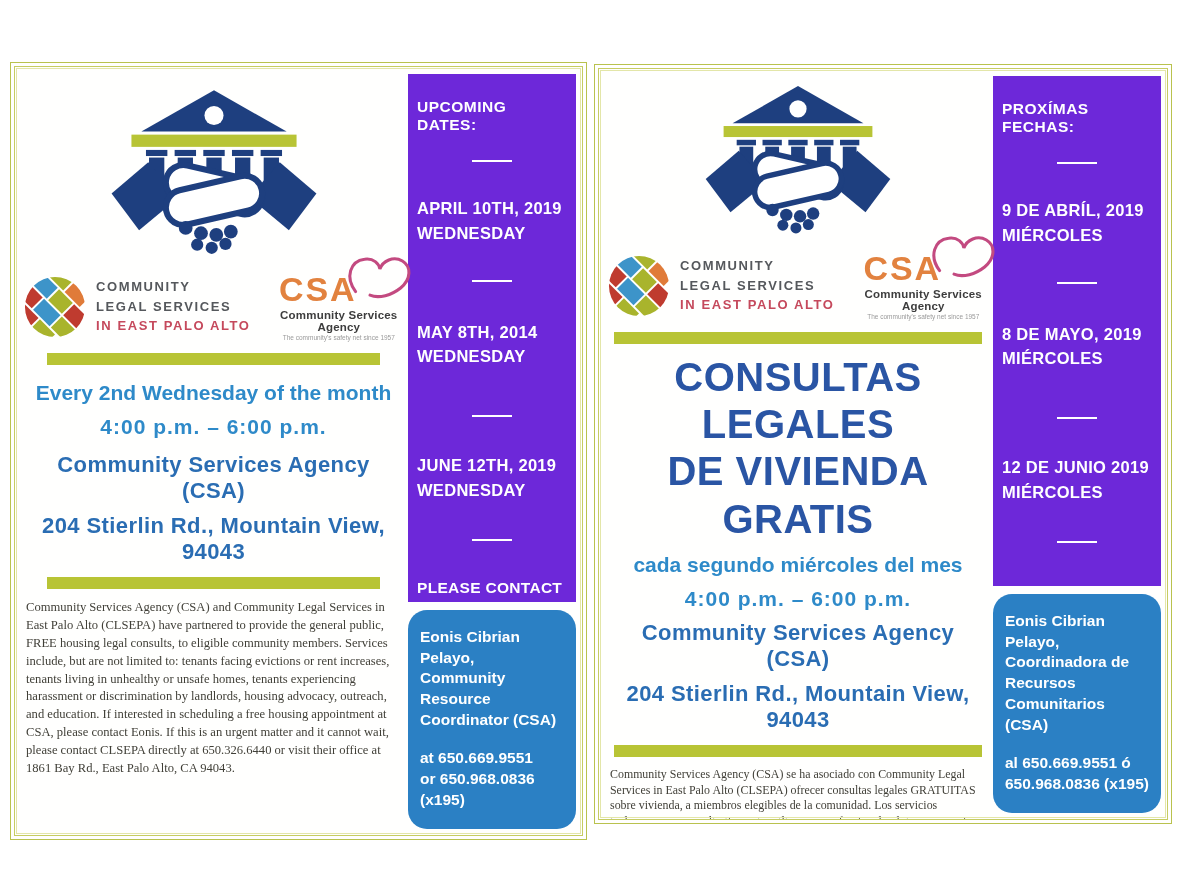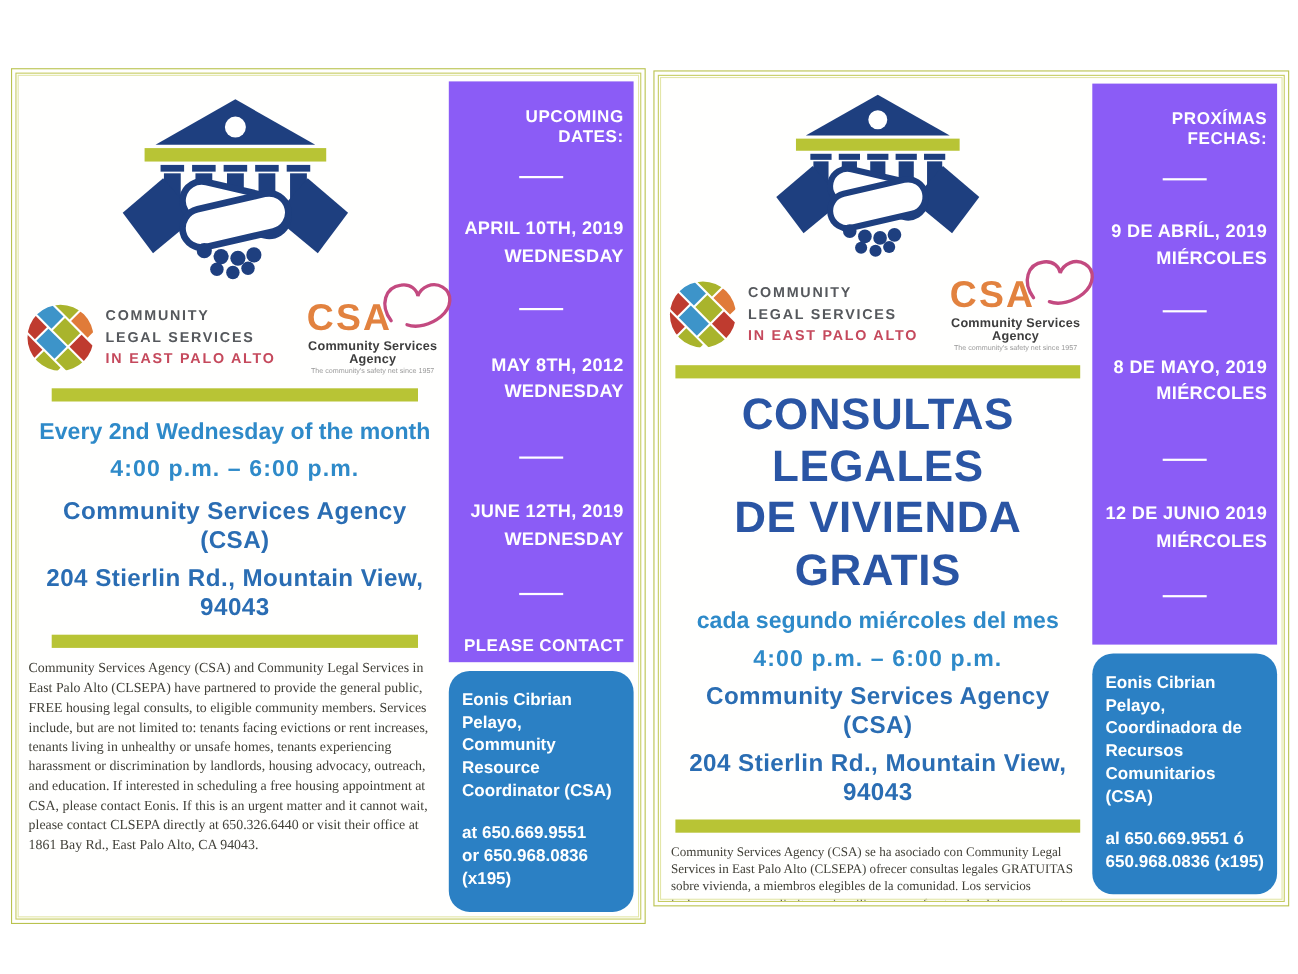--- a/index.html
+++ b/index.html
@@ -34,23 +34,23 @@
     flex-direction: column;
     align-items: center;
     min-width: 0;
   }
   .sidebar {
     width: 168px; flex: 0 0 168px;
     display: flex; flex-direction: column;
     margin-left: 5px;
   }
   .sidebar-dark {
-    background: #8b5cf6; color: #fff;
+    background: #6d28d9; color: #fff;
     flex: 1 1 auto;
-    text-align: right;
+    text-align: left;
     padding: 24px 9px 14px;
     overflow: hidden;
   }
   .sidebar-light {
     background: #2b80c4; color: #fff;
     margin-top: 8px;
     padding: 17px 12px 18px;
     flex: 0 0 160px;
     text-align: left;
     border-radius: 19px;
@@ -202,21 +202,21 @@
     <aside class="sidebar">
       <div class="sidebar-dark">
         <div class="sb-heading">UPCOMING DATES:</div>
         <div class="sb-divider"></div>
         <div class="sb-date">
           <div>APRIL 10TH, 2019</div>
           <div>WEDNESDAY</div>
         </div>
         <div class="sb-divider d2"></div>
         <div class="sb-date dt2">
-          <div>MAY 8TH, 2012</div>
+          <div>MAY 8TH, 2014</div>
           <div>WEDNESDAY</div>
         </div>
         <div class="sb-divider d3"></div>
         <div class="sb-date dt3">
           <div>JUNE 12TH, 2019</div>
           <div>WEDNESDAY</div>
         </div>
         <div class="sb-divider d4"></div>
         <div class="sb-note pre">PLEASE CONTACT
 EONIS CIBRIAN

